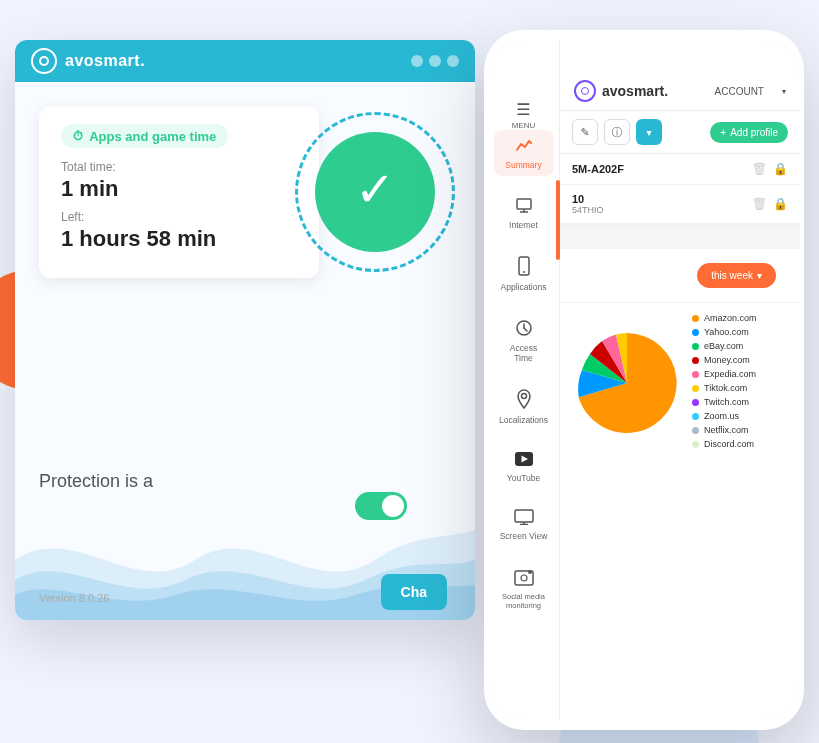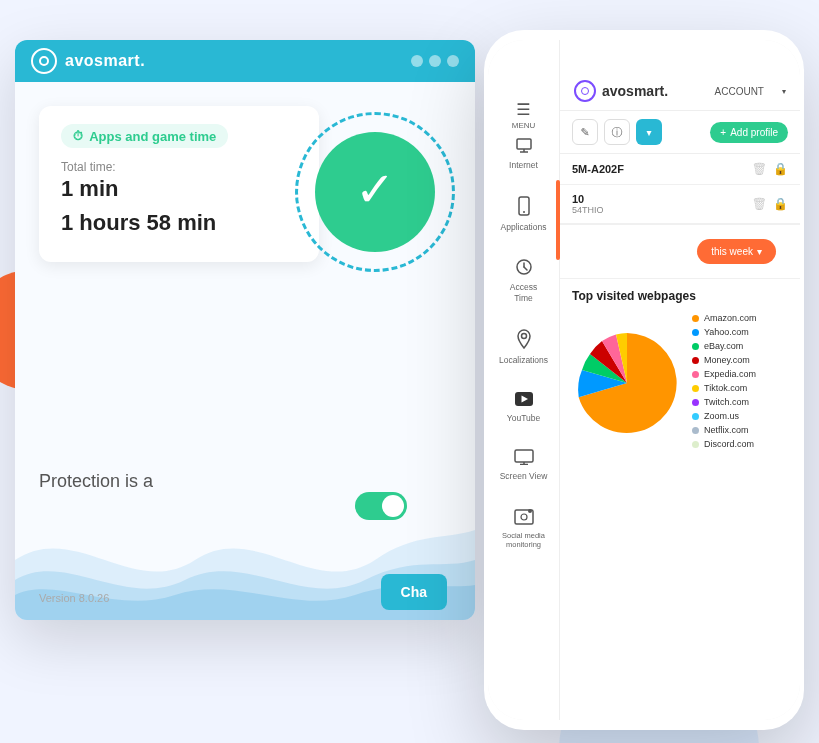--- a/index.html
+++ b/index.html
@@ -540,20 +540,21 @@
       background: white;
       border-bottom: 1px solid #f0f0f0;
     }
 
     .this-week-row {
       display: flex;
       justify-content: flex-end;
       padding: 6px 12px;
       background: white;
       border-bottom: 1px solid #f0f0f0;
+      margin-top: 24px;
     }
   </style>
 </head>
 <body>
 
 <div class="bg-circle-orange"></div>
 <div class="bg-circle-light"></div>
 
 <div class="desktop-window">
 
@@ -576,20 +577,21 @@
     <div class="stats-card">
       <div class="stats-label">
         <span>⏱</span>
         <span>Apps and game time</span>
       </div>
       <div class="stat-row">
         <div class="stat-sublabel">Total time:</div>
         <div class="stat-value">1 min</div>
       </div>
       <div class="stat-row">
+        <div class="stat-sublabel">Left:</div>
         <div class="stat-value">1 hours 58 min</div>
       </div>
     </div>
 
     <div class="timer-visual">
       <div class="timer-circle-outer">
         <div class="timer-circle-inner">
           <span class="checkmark">✓</span>
         </div>
       </div>
@@ -617,20 +619,28 @@
 
 <div class="mobile-phone">
   <div class="phone-notch"></div>
   <div class="phone-screen">
 
     <div class="mobile-sidebar">
 
       <div style="font-size:16px;color:#555;margin-bottom:2px;">☰</div>
       <div style="font-size:8px;color:#666;">MENU</div>
 
+      <div class="sidebar-item-mobile active">
+        <div style="font-size:16px;margin-bottom:2px;color:#ff6b35;">
+          <svg width="18" height="18" viewBox="0 0 18 18">
+            <polyline points="2,14 6,8 10,11 14,5 16,7" fill="none" stroke="#ff6b35" stroke-width="2" stroke-linecap="round" stroke-linejoin="round"></polyline>
+          </svg>
+        </div>
+        <div class="sidebar-item-label-mobile" style="color:#ff6b35;">Summary</div>
+      </div>
 
       <div class="sidebar-item-mobile">
         <div style="font-size:16px;margin-bottom:2px;color:#555;">
           <svg width="18" height="18" viewBox="0 0 18 18">
             <rect x="2" y="3" width="14" height="10" rx="1" fill="none" stroke="#555" stroke-width="1.5"></rect>
             <line x1="9" y1="13" x2="9" y2="16" stroke="#555" stroke-width="1.5"></line>
             <line x1="5" y1="16" x2="13" y2="16" stroke="#555" stroke-width="1.5"></line>
           </svg>
         </div>
         <div class="sidebar-item-label-mobile">Internet</div>
@@ -752,21 +762,20 @@
       </div>
 
       <div class="this-week-row">
         <div class="this-week-btn">
           <span>this week</span>
           <span>▾</span>
         </div>
       </div>
 
       <div class="top-visited-section">
-        <div class="top-visited-title">Top visited webpages</div>
         <div class="chart-area">
 
           <div class="pie-chart-container">
             <svg width="110" height="110" viewBox="0 0 110 110">
 
               <path d="M55,55 L55,5 A50,50 0 1,1 6.7,69.2 Z" fill="#ff9500"></path>
 
               <path d="M55,55 L6.7,69.2 A50,50 0 0,1 10,42 Z" fill="#0099ff"></path>
               <path d="M55,55 L10,42 A50,50 0 0,1 18,26 Z" fill="#00cc66"></path>
               <path d="M55,55 L18,26 A50,50 0 0,1 30,13 Z" fill="#cc0000"></path>

